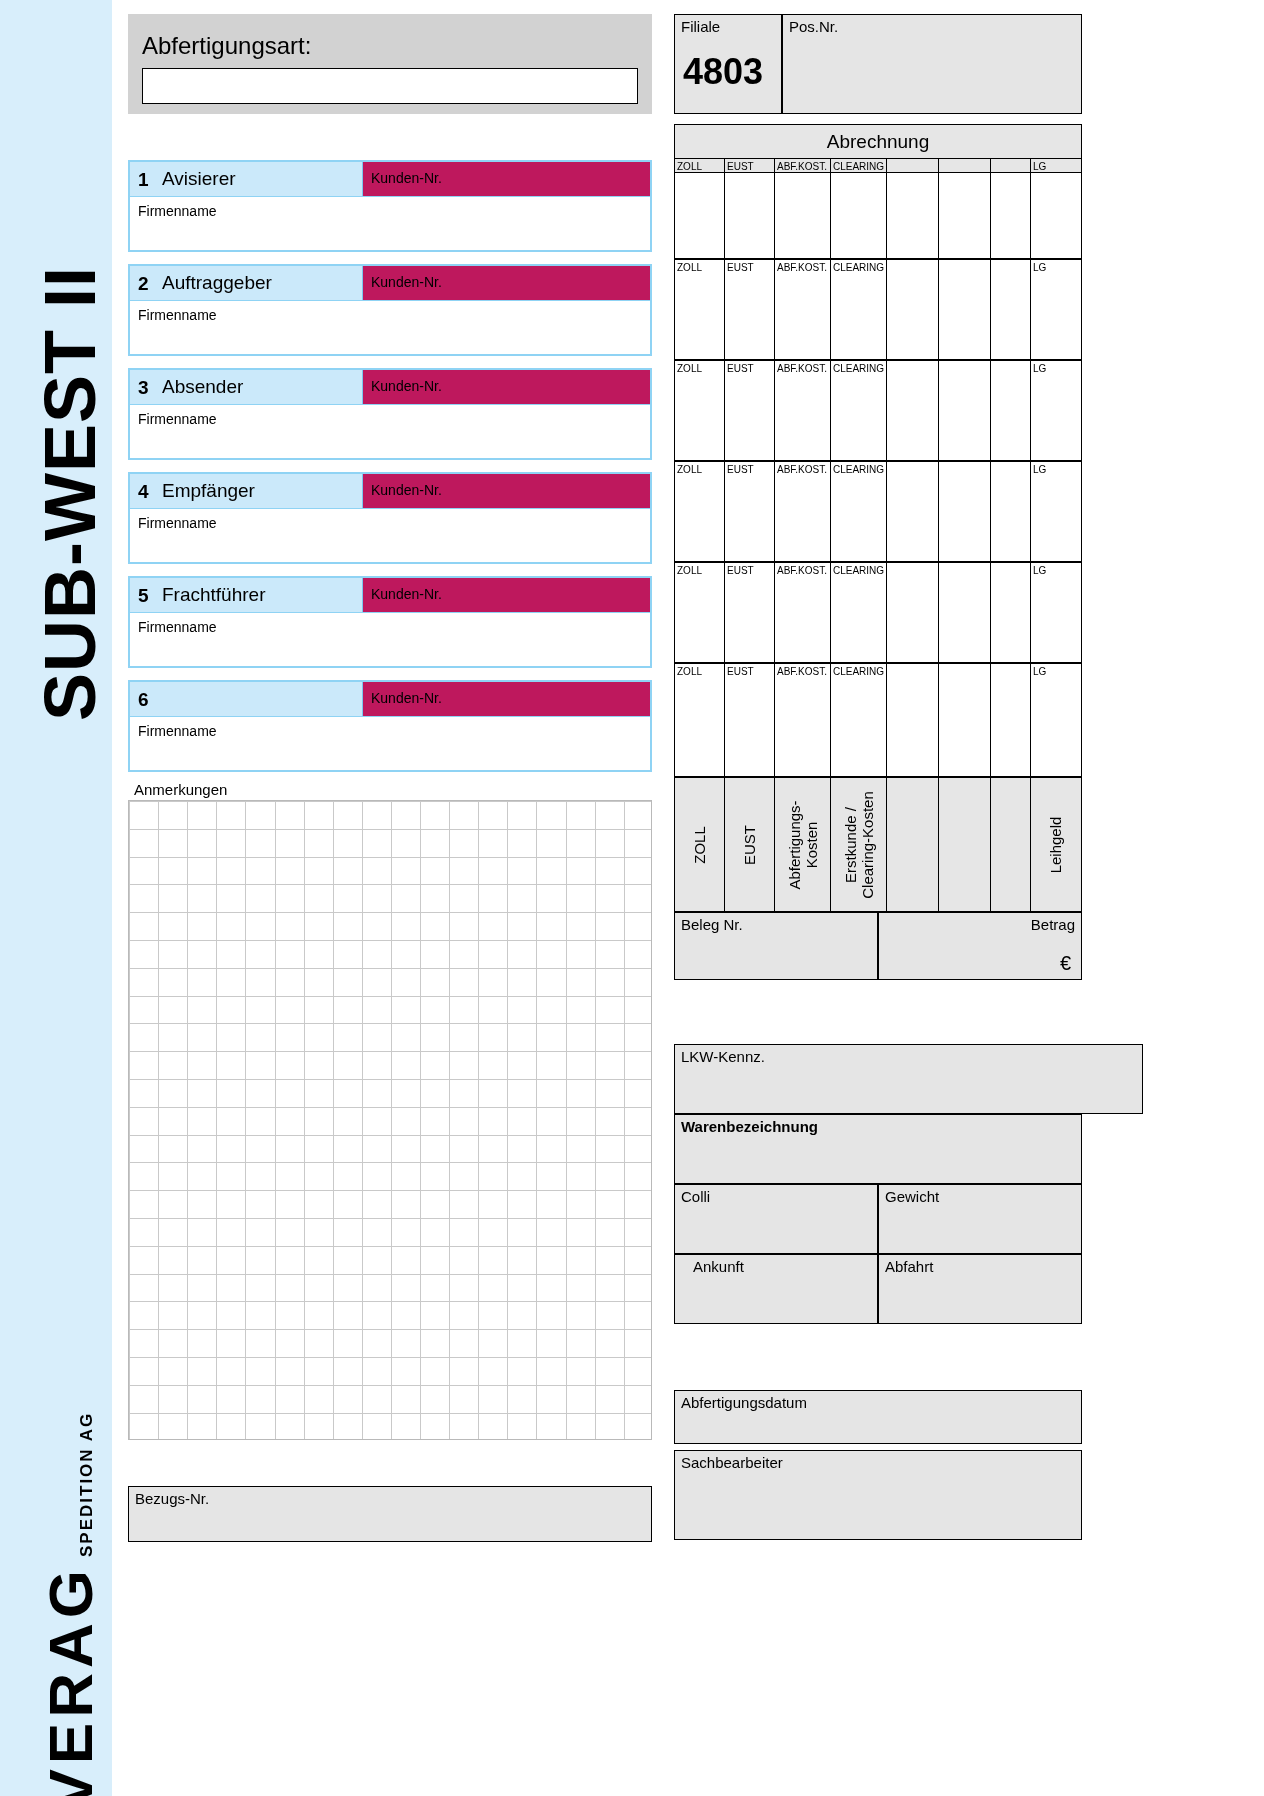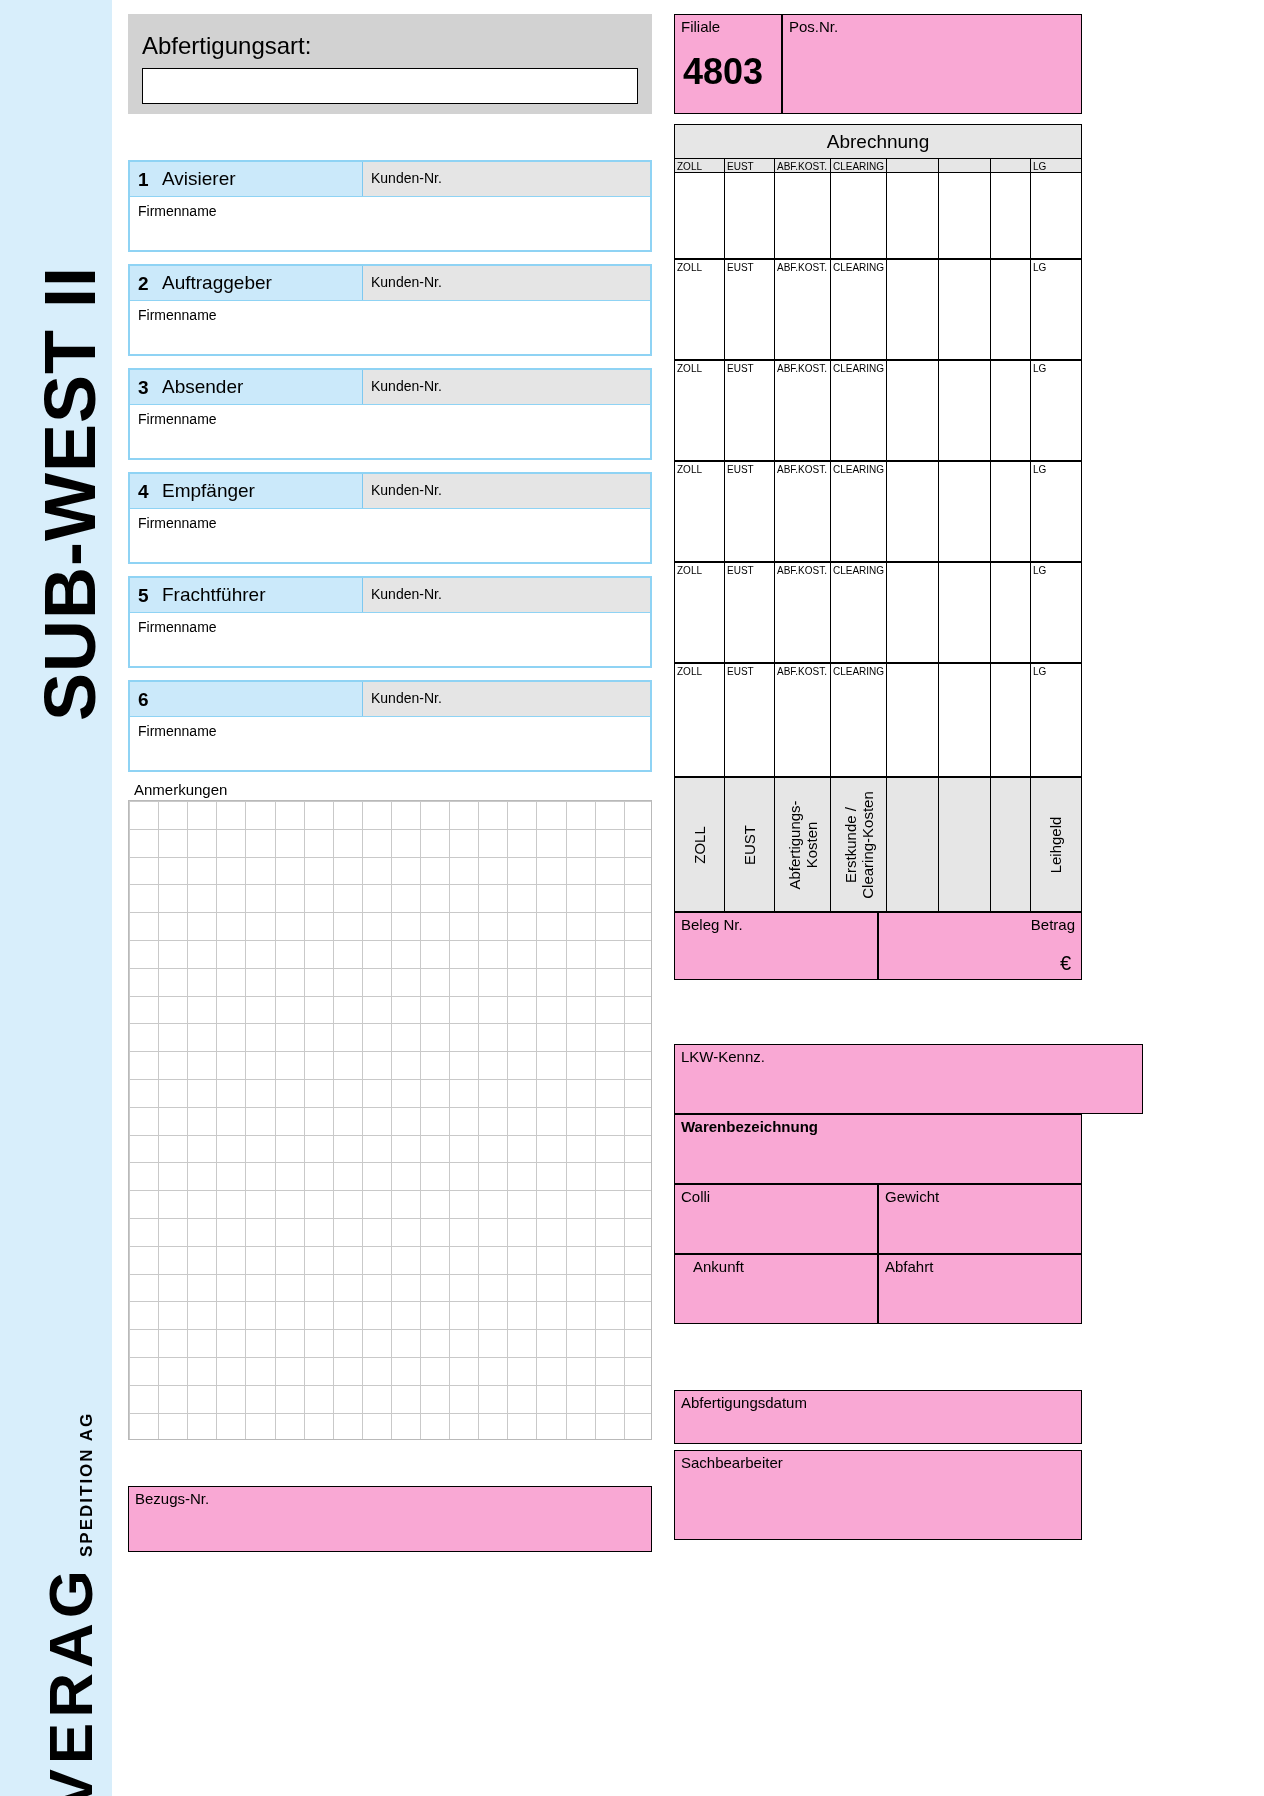--- a/index.html
+++ b/index.html
@@ -60,21 +60,21 @@
     font-weight: bold;
     letter-spacing: 2px;
     margin-left: 8px;
   }
 
   
   .box {
     position: absolute;
     border: 1px solid #000;
     box-sizing: border-box;
-    background: #f9a8d4;
+    background: #e5e5e5;
   }
   .lbl {
     font-size: 15px;
     line-height: 1.1;
     padding: 4px 6px;
   }
 
   
   #abf-art {
     left: 128px; top: 14px; width: 524px; height: 100px;
@@ -128,21 +128,21 @@
   }
   .party-name {
     position: absolute;
     left: 32px; top: 6px;
     font-size: 19px;
   }
   .party-kunden {
     position: absolute;
     left: 232px; top: 0;
     right: 0; height: 34px;
-    background: #e5e5e5;
+    background: #be185d;
     border-left: 1px solid #7ec8f0;
     box-sizing: border-box;
   }
   .party-kunden span {
     position: absolute;
     left: 8px; top: 8px;
     font-size: 14px;
   }
   .party-firma {
     position: absolute;
@@ -237,21 +237,21 @@
     position: absolute;
     left: 128px; top: 800px;
     width: 524px; height: 640px;
     border: 1px solid #b9b9b9;
     box-sizing: border-box;
     background:
       repeating-linear-gradient(to right, #c9c9c9 0 1px, transparent 1px 29.1px),
       repeating-linear-gradient(to bottom, #c9c9c9 0 1px, transparent 1px 27.8px);
   }
 
-  #bezugs-box { left: 128px; top: 1486px; width: 524px; height: 66px; }
+  #bezugs-box { left: 128px; top: 1486px; width: 524px; height: 56px; }
 
   
   #lkw-box   { left: 674px; top: 1044px; width: 469px; height: 70px; }
   #waren-box { left: 674px; top: 1114px; width: 408px; height: 70px; font-weight: bold; }
   #colli-box { left: 674px; top: 1184px; width: 204px; height: 70px; }
   #gewicht-box { left: 878px; top: 1184px; width: 204px; height: 70px; }
   #ankunft-box { left: 674px; top: 1254px; width: 204px; height: 70px; padding-left: 12px; }
   #abfahrt-box { left: 878px; top: 1254px; width: 204px; height: 70px; }
 
   #abfdatum-box { left: 674px; top: 1390px; width: 408px; height: 54px; }

